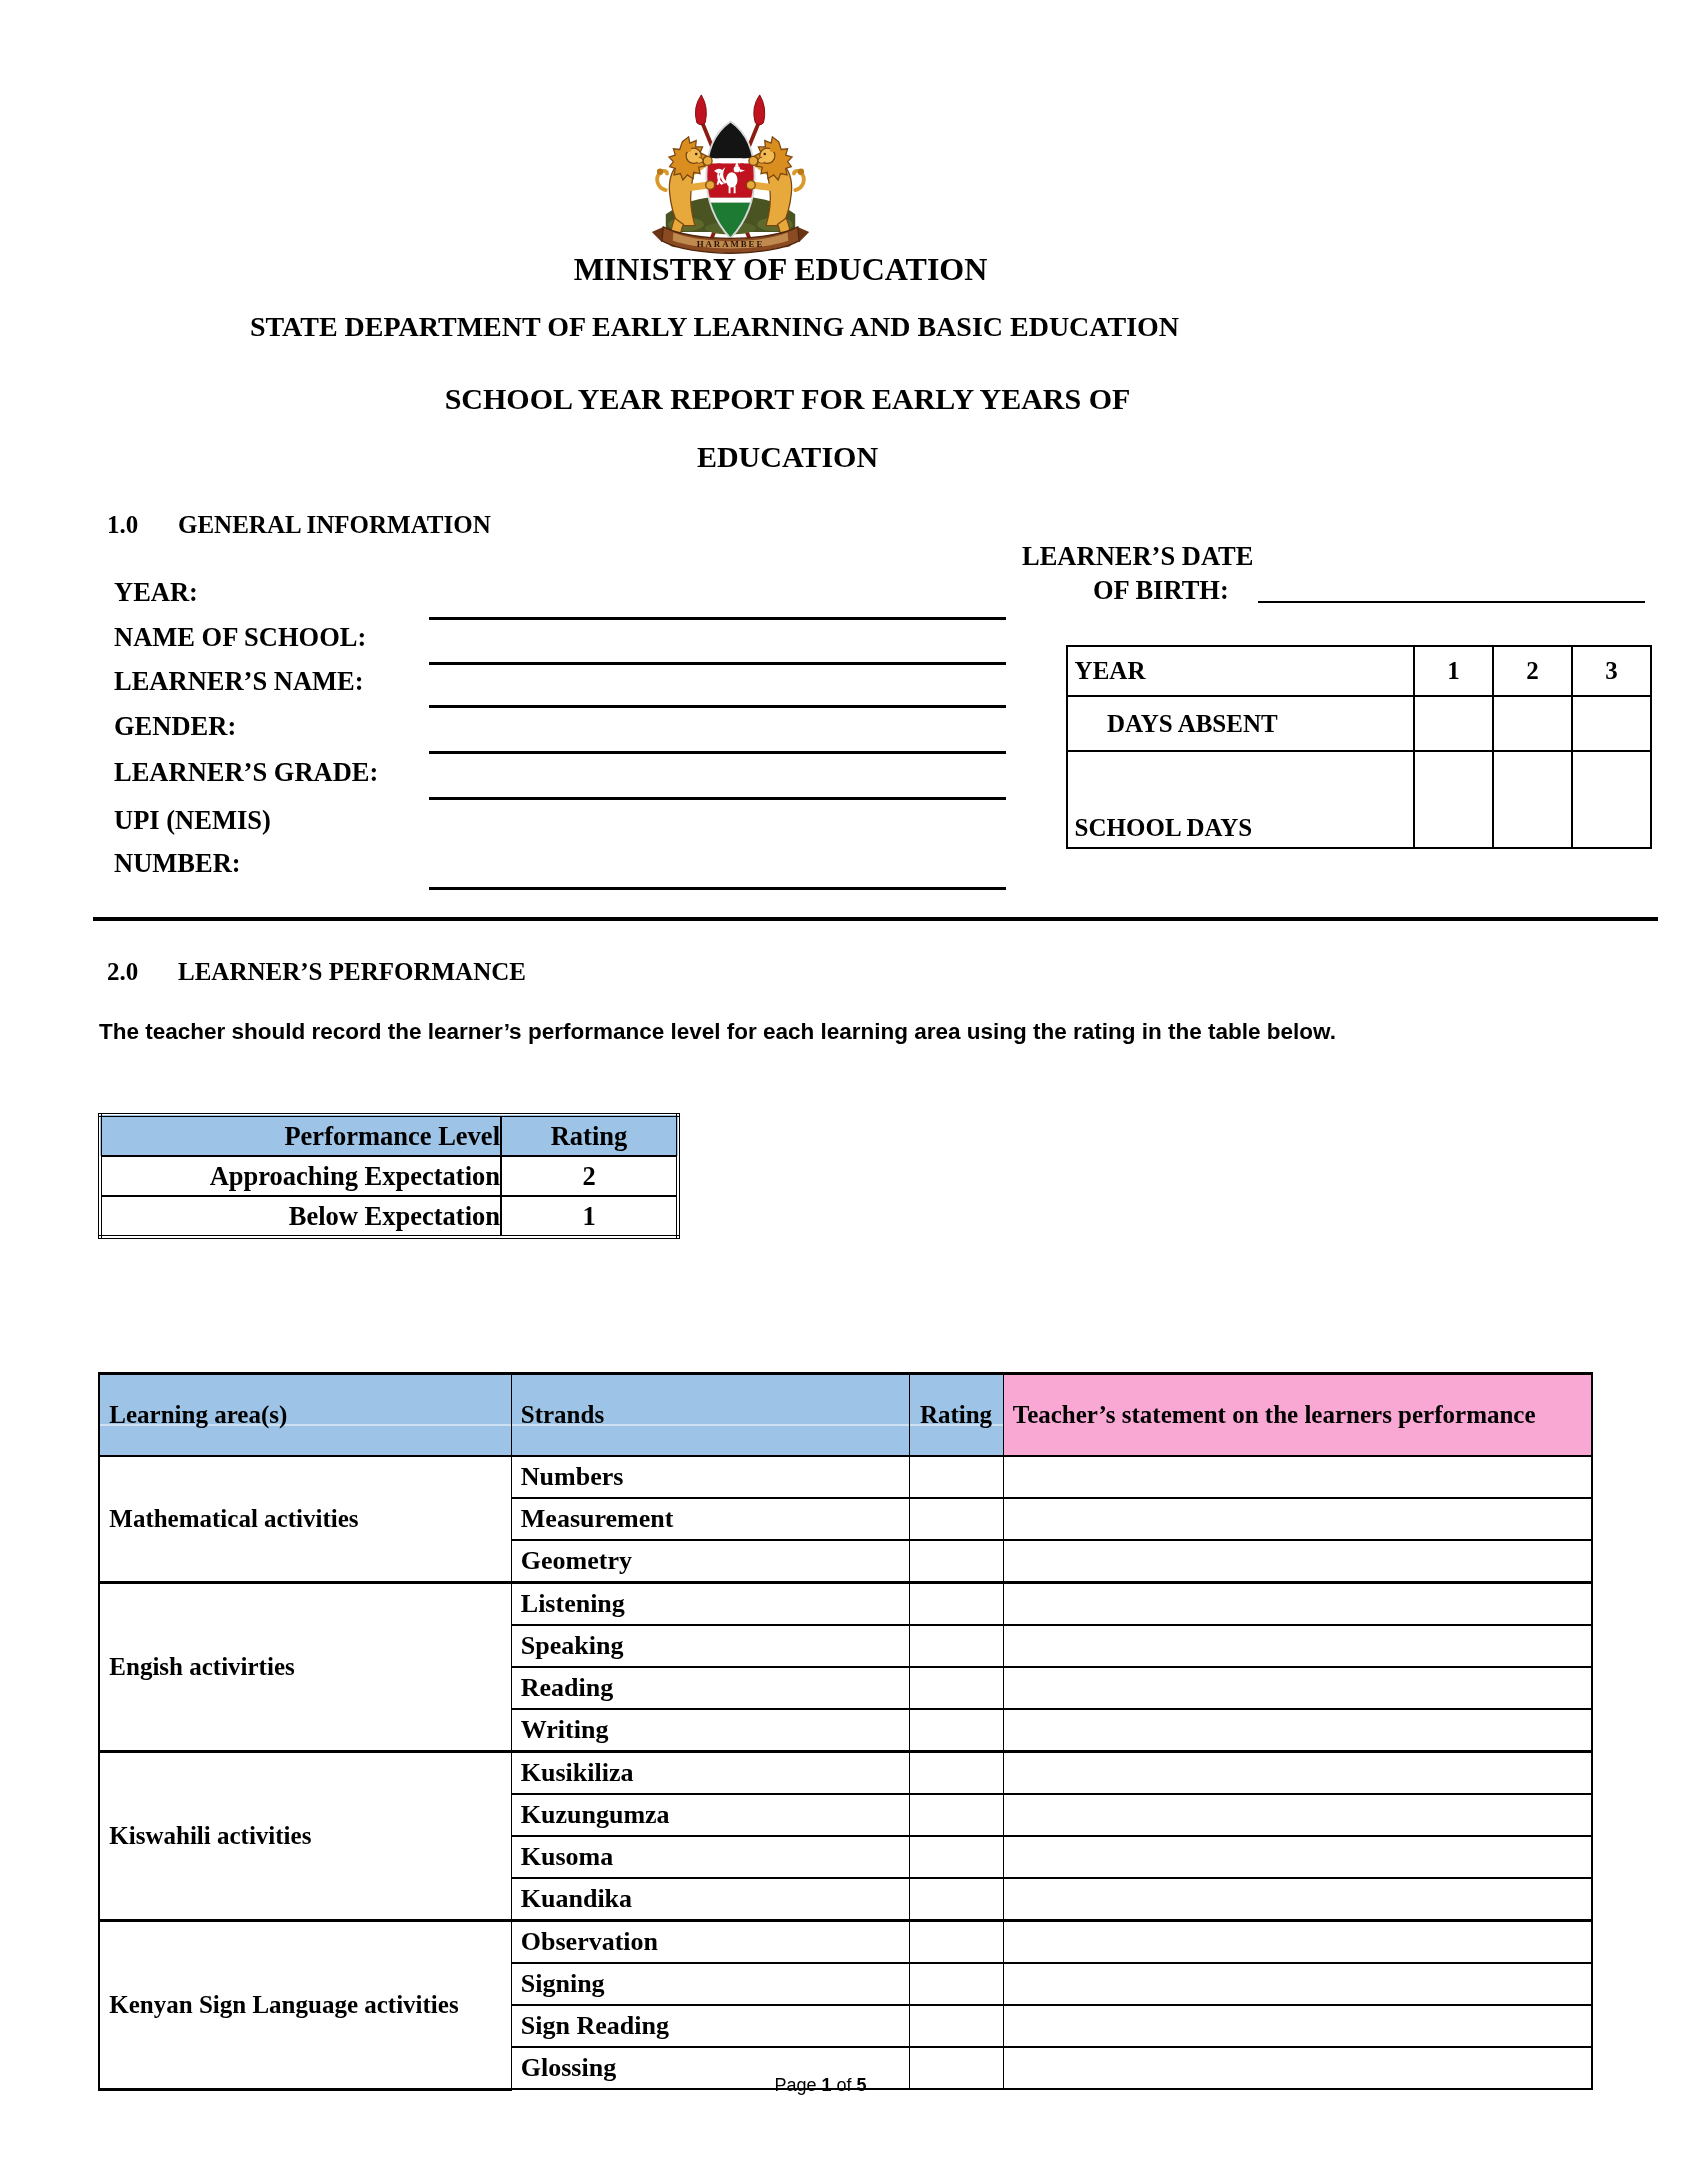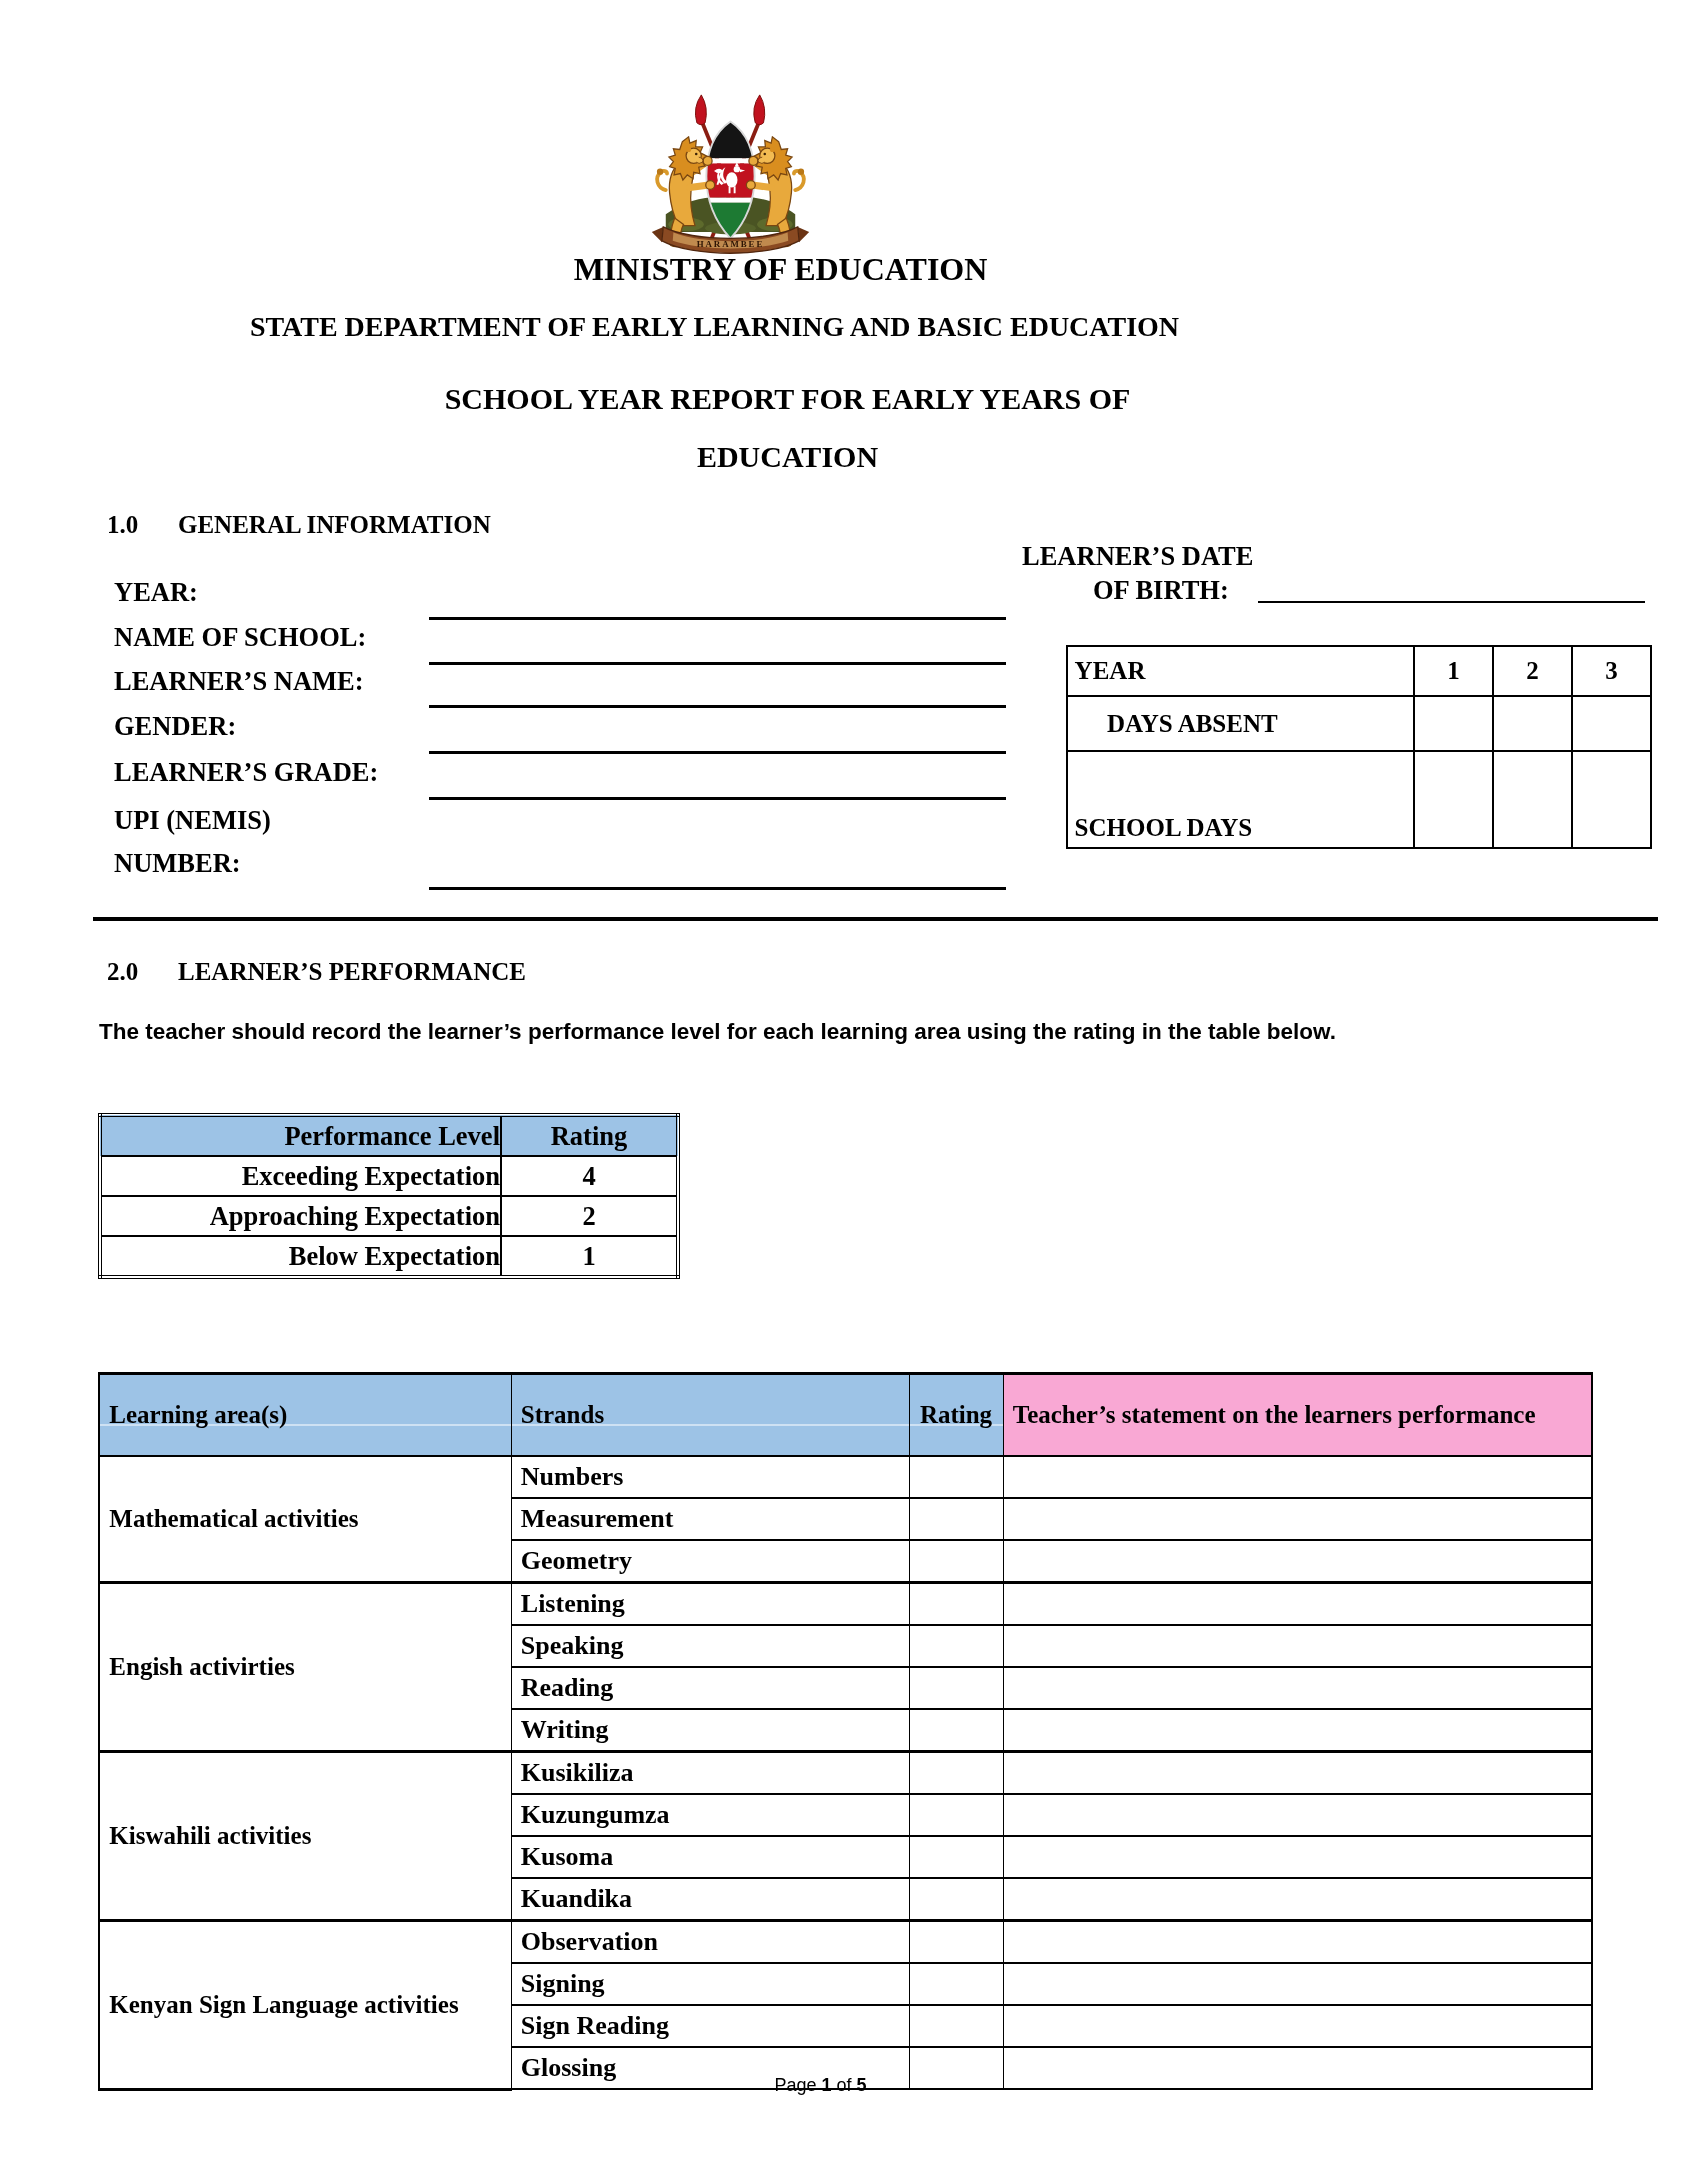--- a/index.html
+++ b/index.html
@@ -237,24 +237,20 @@
         <col style="width:177px">
       </colgroup>
     <thead>
       <tr>
         <th class="pl">Performance Level</th>
         <th class="rt">Rating</th>
       </tr>
     </thead>
     <tbody>
       <tr>
-        <td class="pl">Exceeding Expectation</td>
-        <td class="rt">4</td>
-      </tr>
-      <tr>
         <td class="pl">Approaching Expectation</td>
         <td class="rt">2</td>
       </tr>
       <tr>
         <td class="pl">Below Expectation</td>
         <td class="rt">1</td>
       </tr>
     </tbody>
   </table>
 

